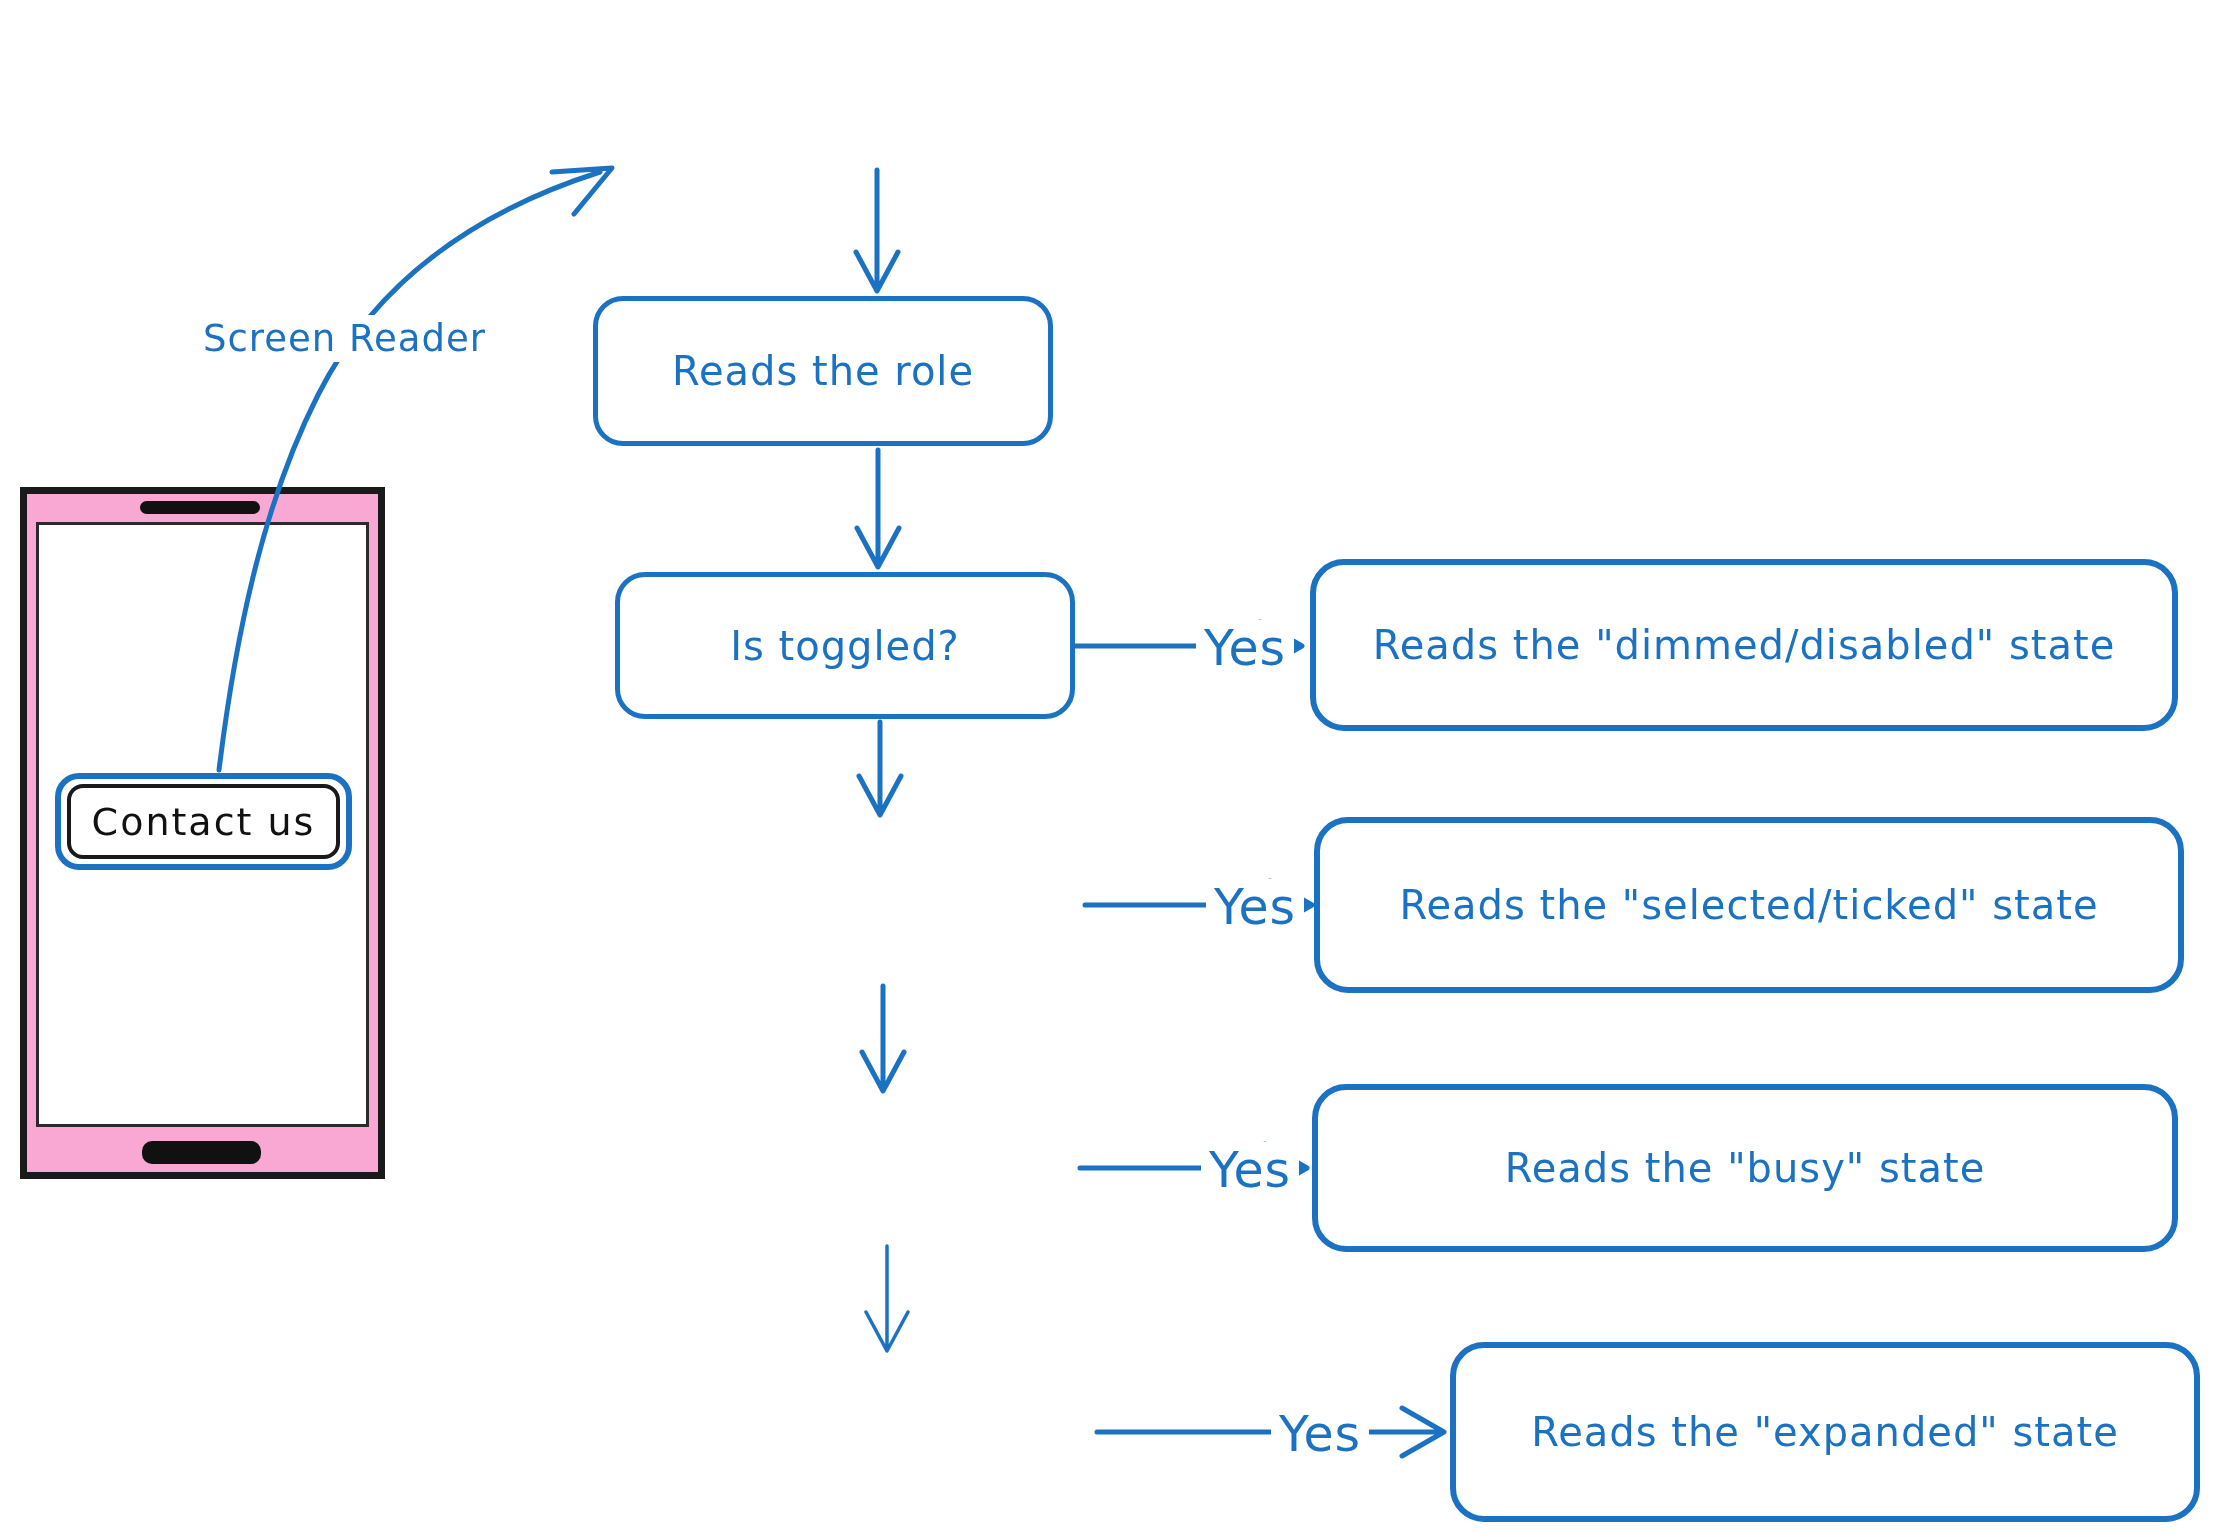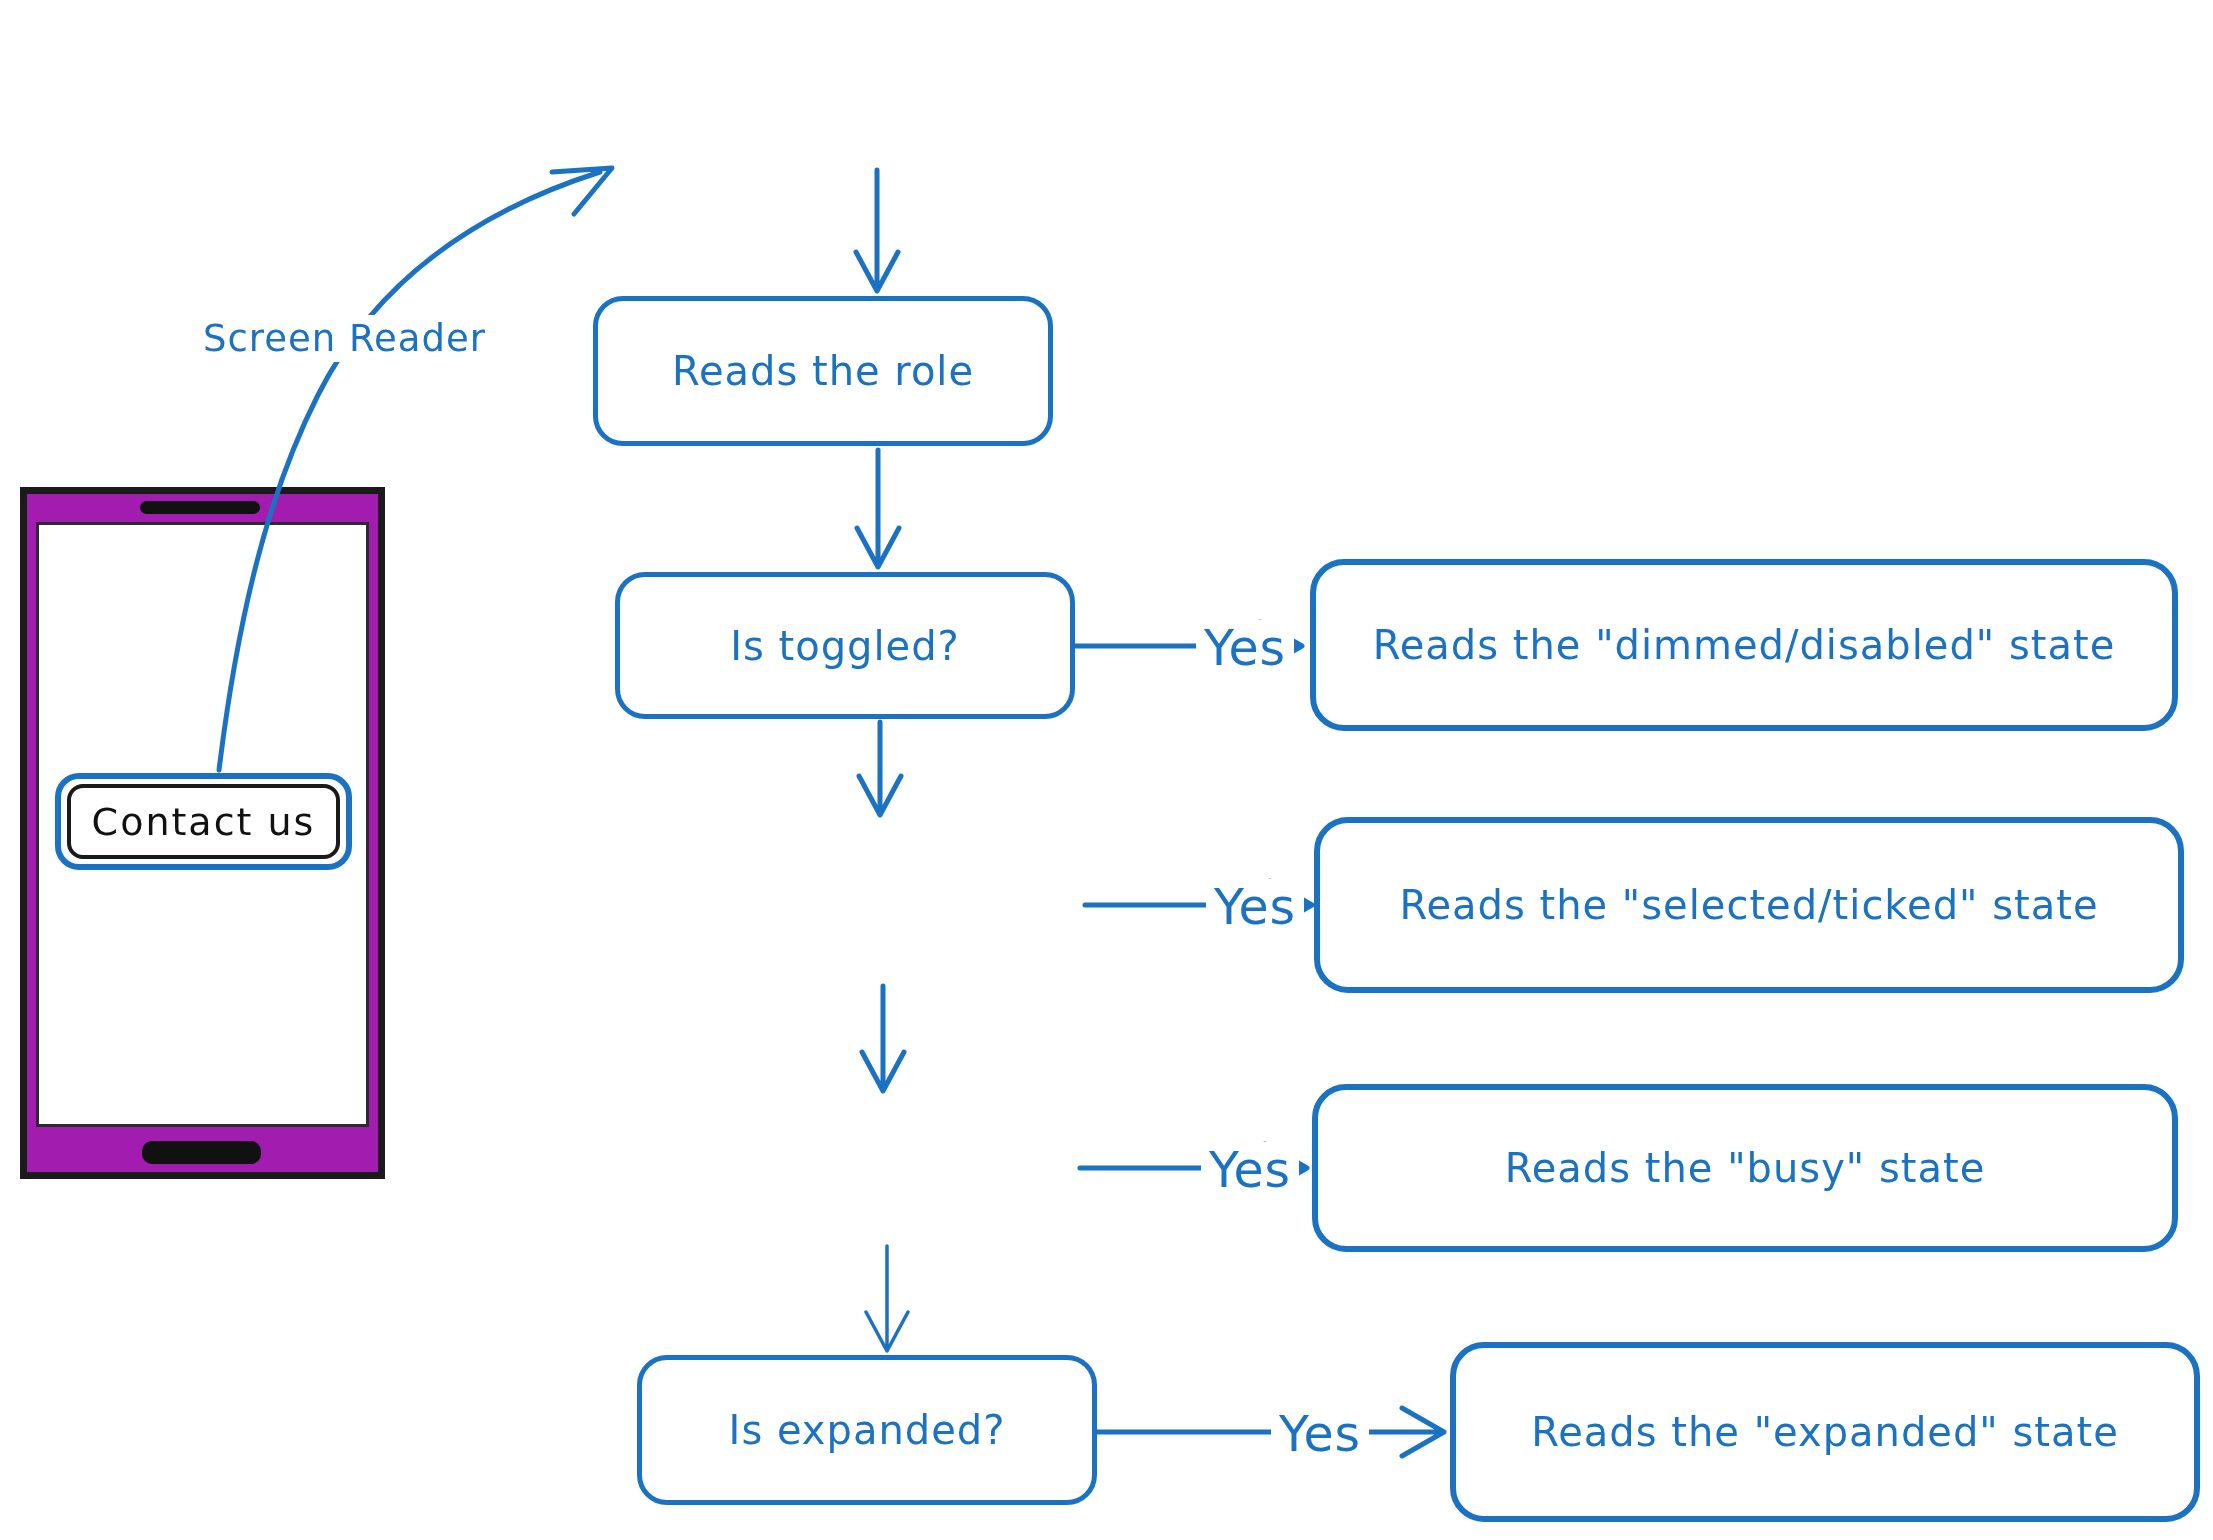--- a/index.html
+++ b/index.html
@@ -24,21 +24,21 @@
     position:absolute;color:#1b72c2;font-size:37px;letter-spacing:1px;
     background:#fff;padding:2px 10px;white-space:nowrap;
   }
   
   svg.arrows{position:absolute;left:0;top:0;pointer-events:none;}
   svg.arrows path{fill:none;stroke:#1b72c2;stroke-width:5;stroke-linecap:round;stroke-linejoin:round;}
   svg.arrows path.thin{stroke-width:3.5;}
   
   .phone{
     position:absolute;left:20px;top:487px;width:365px;height:692px;
-    border:7px solid #1a1a1a;background:#a21caf;
+    border:7px solid #1a1a1a;background:#f9a8d4;
   }
   .speaker{
     position:absolute;left:113px;top:7px;width:120px;height:13px;
     background:#111;border-radius:7px;
   }
   .screen{
     position:absolute;left:9px;top:28px;width:333px;height:605px;
     border:3px solid #2b2b2b;background:#fff;
   }
   .homebar{
@@ -88,23 +88,20 @@
   </svg>
 
   <div class="sr-label" style="left:193px;top:315px">Screen Reader</div>
 
   <div class="node mid" style="left:593px;top:296px;width:460px;height:150px">
     <span>Reads the role</span>
   </div>
   <div class="node mid" style="left:615px;top:572px;width:460px;height:147px">
     <span>Is toggled?</span>
   </div>
-  <div class="node mid" style="left:637px;top:1355px;width:460px;height:150px">
-    <span>Is expanded?</span>
-  </div>
 
   <div class="node result" style="left:1310px;top:559px;width:868px;height:172px">
     <span>Reads the "dimmed/disabled" state</span>
   </div>
   <div class="node result" style="left:1314px;top:817px;width:870px;height:176px">
     <span>Reads the "selected/ticked" state</span>
   </div>
   <div class="node result" style="left:1312px;top:1084px;width:866px;height:168px">
     <span>Reads the "busy" state</span>
   </div>

